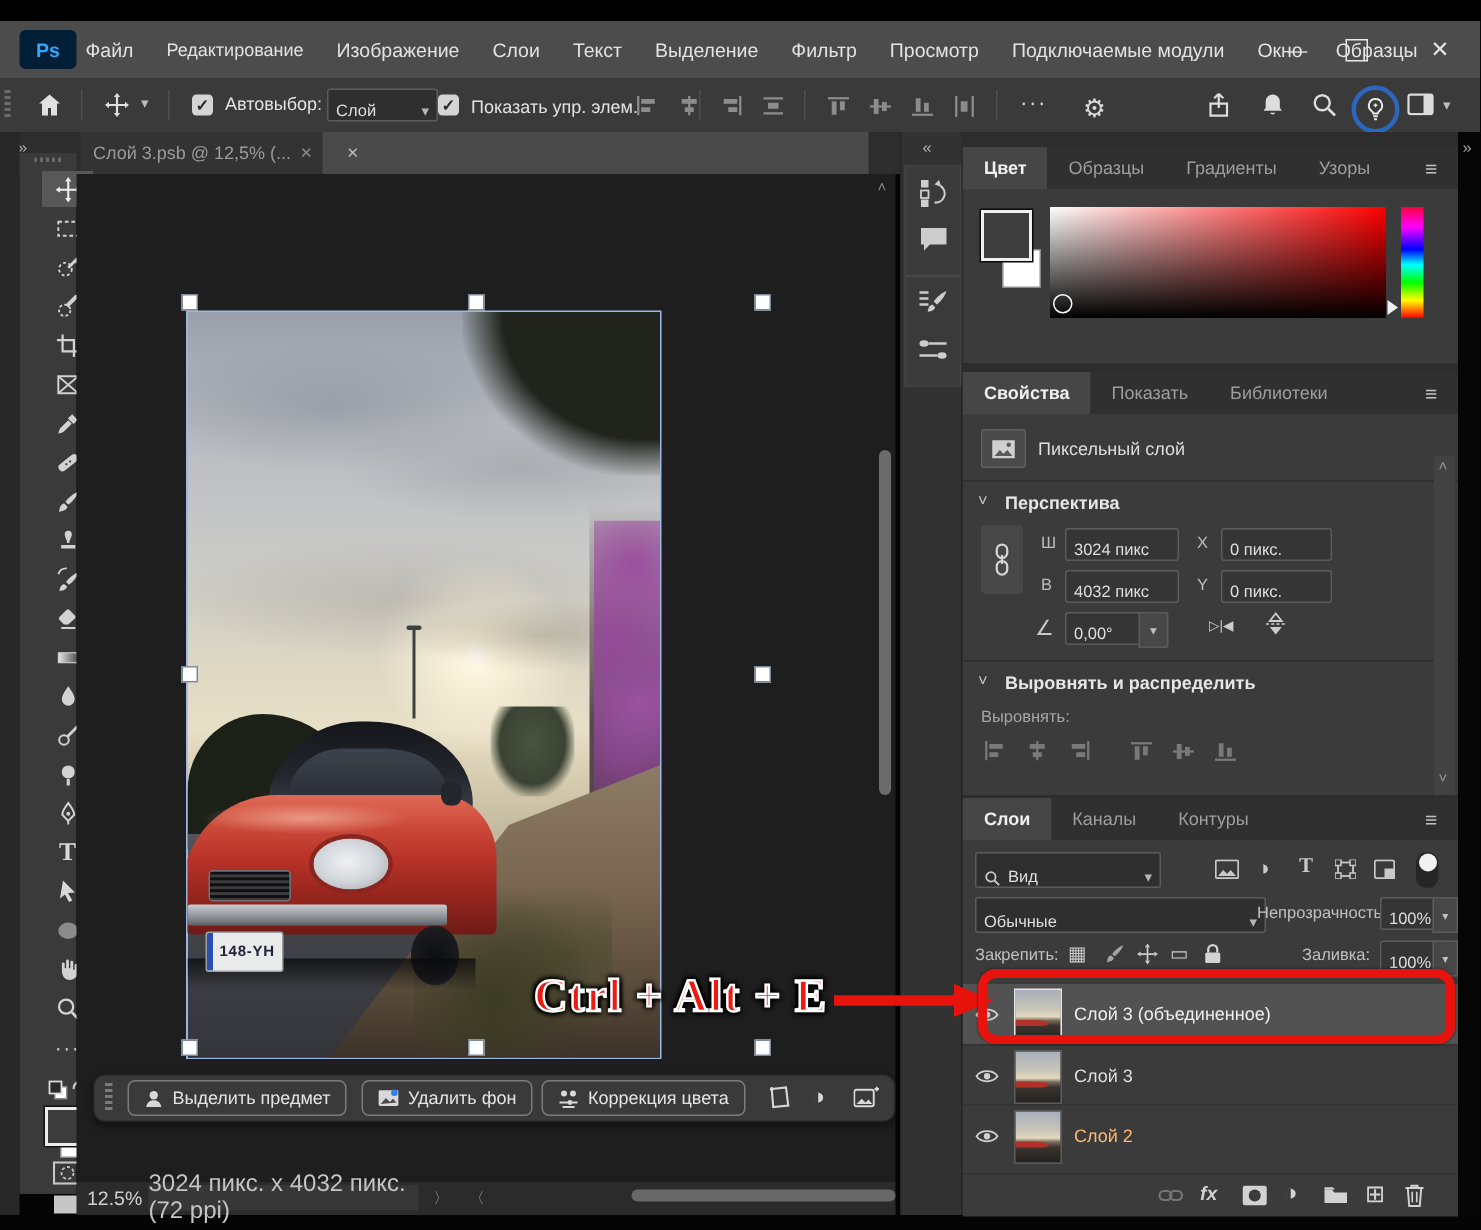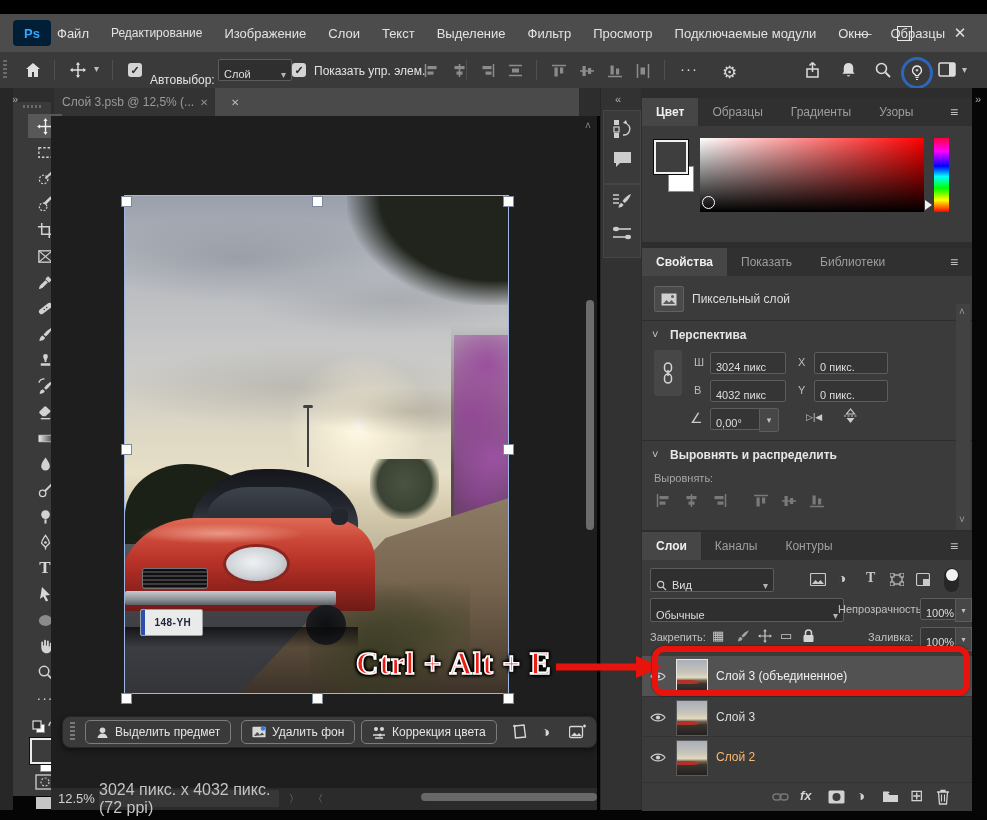--- a/index.html
+++ b/index.html
@@ -57,21 +57,21 @@
     <div class="ab sep" style="left:54px;top:8px;"></div>
     <div class="ab" style="left:70px;top:10px;">
       <svg width="16" height="16" viewBox="0 0 18 18">
           <path d="M9 2v14M2 9h14" stroke="#e0e0e0" stroke-width="1.6"></path>
           <path d="M9 0l2.4 3H6.6zM9 18l2.4-3H6.6zM0 9l3-2.4v4.8zM18 9l-3-2.4v4.8z" fill="#e0e0e0"></path>
         </svg>
     </div>
     <div class="ab txt" style="left:94px;top:11px;color:#bdbdbd;font-size:10px;">▾</div>
     <div class="ab sep" style="left:112px;top:8px;"></div>
     <div class="ab chk" style="left:128px;top:11px;">✓</div>
-    <div class="ab txt" style="left:150px;top:21px;">Автовыбор:</div>
+    <div class="ab txt" style="left:150px;top:10px;">Автовыбор:</div>
     <div class="ab inbox" style="left:218px;top:7px;width:62px;height:20px;background:#2f2f2f;">
       <span>Слой</span>
       <span style="margin-left:auto;color:#b5b5b5;font-size:10px;">▾</span>
     </div>
     <div class="ab chk" style="left:292px;top:11px;">✓</div>
     <div class="ab txt" style="left:314px;top:12px;">Показать упр. элем.</div>
     <div class="ab sep" style="left:466px;top:8px;"></div>
 
     <div class="ab alicon" style="left:424px;top:12px;opacity:.55;">
       <svg width="15" height="13" viewBox="0 0 15 13">
@@ -339,21 +339,21 @@
     </div>
     <div class="ab" style="left:22px;top:678px;margin-top:16px;">
       <svg width="20" height="14" viewBox="0 0 20 14">
           <rect x="1" y="1" width="18" height="12" fill="#c6c6c6"></rect>
         </svg>
     </div>
   </div>
 
   <div class="ab" style="left:51px;top:116px;width:546px;height:672px;background:#1e1e1e;">
 
-    <div class="ab" style="left:74px;top:80px;width:383px;height:497px;overflow:hidden;box-shadow:0 0 0 1px #9db7e2;">
+    <div class="ab" style="left:74px;top:92px;width:315px;height:497px;overflow:hidden;box-shadow:0 0 0 1px #9db7e2;">
       <div class="ab" style="left:0;top:0;width:100%;height:100%;background:linear-gradient(180deg,#9aa0ab 0%,#b8bbc1 16%,#cbcbc8 34%,#ded8c4 48%,#e7dfc6 56%,#d3c8ab 64%,#c2b89e 70%);"></div>
       <div class="ab" style="left:0;top:0;width:100%;height:100%;background:radial-gradient(circle at 61% 46%,#fffef6 0%,#fdf7e2 2.5%,rgba(252,244,220,.85) 6%,rgba(244,234,206,0) 20%);"></div>
       <div class="ab" style="left:0;top:0;width:100%;height:70%;background:radial-gradient(ellipse 60% 18% at 30% 18%,rgba(118,124,134,.38) 0%,rgba(118,124,134,0) 70%),radial-gradient(ellipse 55% 14% at 70% 30%,rgba(126,130,140,.3) 0%,rgba(126,130,140,0) 70%),radial-gradient(ellipse 70% 16% at 45% 55%,rgba(150,146,140,.35) 0%,rgba(150,146,140,0) 72%),radial-gradient(ellipse 40% 10% at 75% 62%,rgba(140,132,118,.4) 0%,rgba(140,132,118,0) 70%);"></div>
       <div class="ab" style="right:0;top:0;width:42%;height:22%;background:radial-gradient(ellipse at 92% 0%,#20241c 0%,#20241c 55%,rgba(32,36,28,0) 72%);"></div>
       <div class="ab" style="right:0;top:26%;width:15%;height:52%;background:linear-gradient(180deg,rgba(90,70,90,0) 0%,rgba(90,70,90,.25) 10%,#574a4e 55%,#4e443c 100%);"></div>
       <div class="ab" style="right:0;top:28%;width:14%;height:40%;background:radial-gradient(circle at 60% 15%,#9c4f9e 0%,rgba(156,79,158,0) 45%),radial-gradient(circle at 35% 40%,#8e4792 0%,rgba(142,71,146,0) 50%),radial-gradient(circle at 70% 60%,#a055a8 0%,rgba(160,85,168,0) 48%),radial-gradient(circle at 45% 80%,#7c3f80 0%,rgba(124,63,128,0) 50%);"></div>
       <div class="ab" style="right:18%;top:53%;width:18%;height:12%;background:radial-gradient(ellipse at 50% 40%,#4a5340 0%,#3b4434 55%,rgba(59,68,52,0) 75%);"></div>
       <div class="ab" style="left:47.5%;top:42.5%;width:2px;height:12%;background:#3f4042;"></div>
       <div class="ab" style="left:46.4%;top:42%;width:10px;height:3px;background:#3f4042;border-radius:2px;"></div>
       <div class="ab" style="left:0;top:54%;width:37%;height:18%;background:#1b2117;border-radius:45% 60% 0 0/60% 80% 0 0;"></div>

